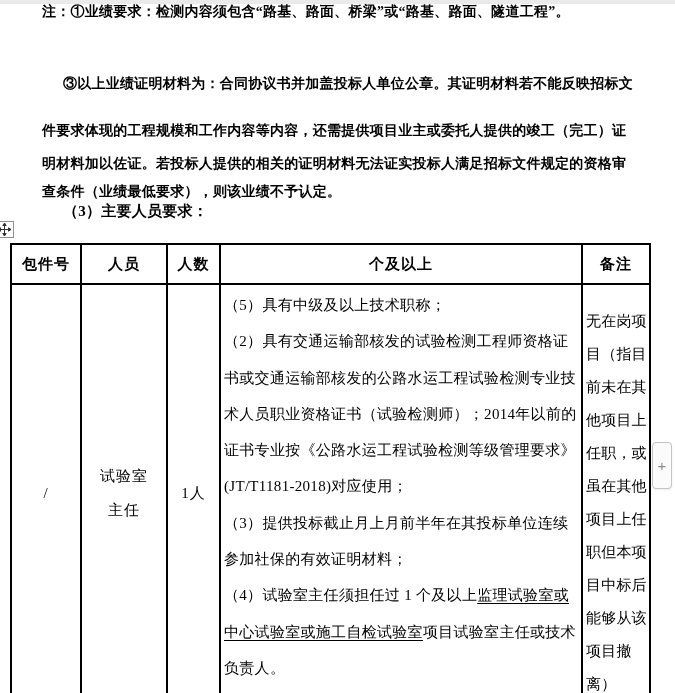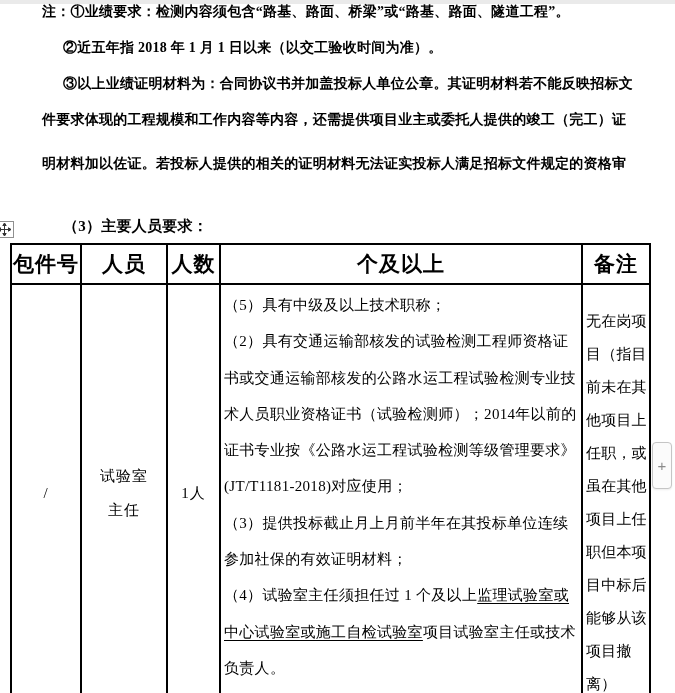--- a/index.html
+++ b/index.html
@@ -24,26 +24,26 @@
     position: absolute;
     font-size: 14px;
     font-weight: 700;
     letter-spacing: 0.25px;
     white-space: nowrap;
     line-height: 18px;
   }
   .nl1 { left: 42px; top: 3px; }
   .nl2 { left: 63px; top: 39px; }
   .nl3 { left: 63px; top: 75px; }
-  .nl4 { left: 42px; top: 111px; }
+  .nl4 { left: 42px; top: 122px; }
   .nl5 { left: 42px; top: 155px; }
   .nl6 { left: 42px; top: 183px; }
   .section-title {
     position: absolute;
-    left: 63px; top: 217px;
+    left: 63px; top: 202px;
     font-size: 15px;
     font-weight: 700;
     letter-spacing: 0.25px;
     white-space: nowrap;
   }
   
   .move-handle {
     position: absolute;
     left: -6px; top: 221px;
     width: 20px; height: 17px;
@@ -60,21 +60,21 @@
     border-collapse: collapse;
     table-layout: fixed;
     width: 639px;
   }
   table.req-table th, table.req-table td {
     border: 2px solid #000000;
     font-weight: normal;
   }
   table.req-table th {
     height: 40px;
-    font-size: 21px;
+    font-size: 15px;
     font-weight: 700;
     text-align: center;
     vertical-align: middle;
     letter-spacing: 1px;
   }
   td.c-center {
     text-align: center;
     vertical-align: middle;
     font-size: 15px;
     letter-spacing: 1px;
@@ -130,24 +130,24 @@
   }
 </style>
 </head>
 <body>
 
 <div class="page">
 
   <div class="top-strip"></div>
 
   <div class="note-line nl1">注：①业绩要求：检测内容须包含“路基、路面、桥梁”或“路基、路面、隧道工程”。</div>
-  <div class="note-line nl2">②近五年指 2018 年 1 月 1 日以来（以交工验收时间为准）。</div>
   <div class="note-line nl3">③以上业绩证明材料为：合同协议书并加盖投标人单位公章。其证明材料若不能反映招标文</div>
   <div class="note-line nl4">件要求体现的工程规模和工作内容等内容，还需提供项目业主或委托人提供的竣工（完工）证</div>
   <div class="note-line nl5">明材料加以佐证。若投标人提供的相关的证明材料无法证实投标人满足招标文件规定的资格审</div>
+  <div class="note-line nl6">查条件（业绩最低要求），则该业绩不予认定。</div>
 
   <div class="section-title">（3）主要人员要求：</div>
 
   <div class="move-handle">
     <span style="display:flex;">
       <svg width="13" height="13" viewBox="0 0 13 13">
         <g stroke="#333333" stroke-width="1" fill="#333333">
           <line x1="6.5" y1="1.5" x2="6.5" y2="11.5"></line>
           <line x1="1.5" y1="6.5" x2="11.5" y2="6.5"></line>
           <polygon points="6.5,0 4.8,2.5 8.2,2.5"></polygon>

